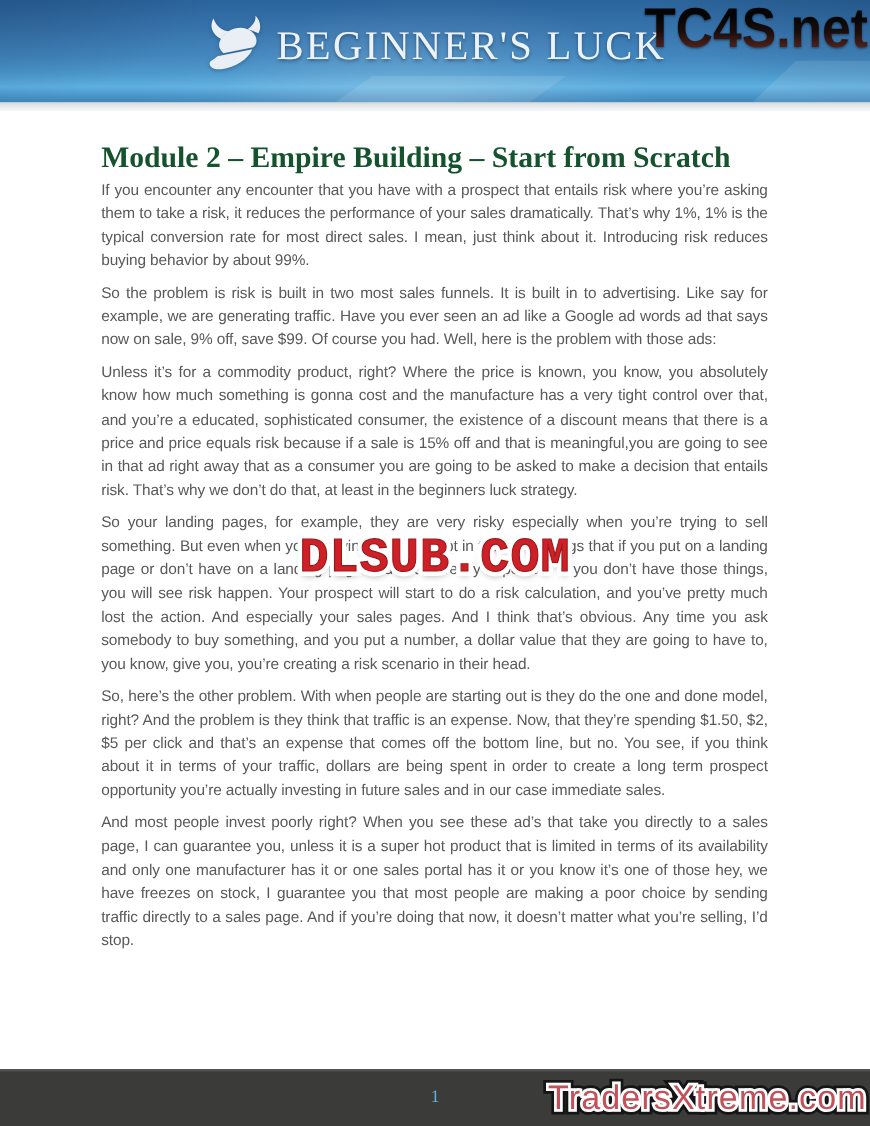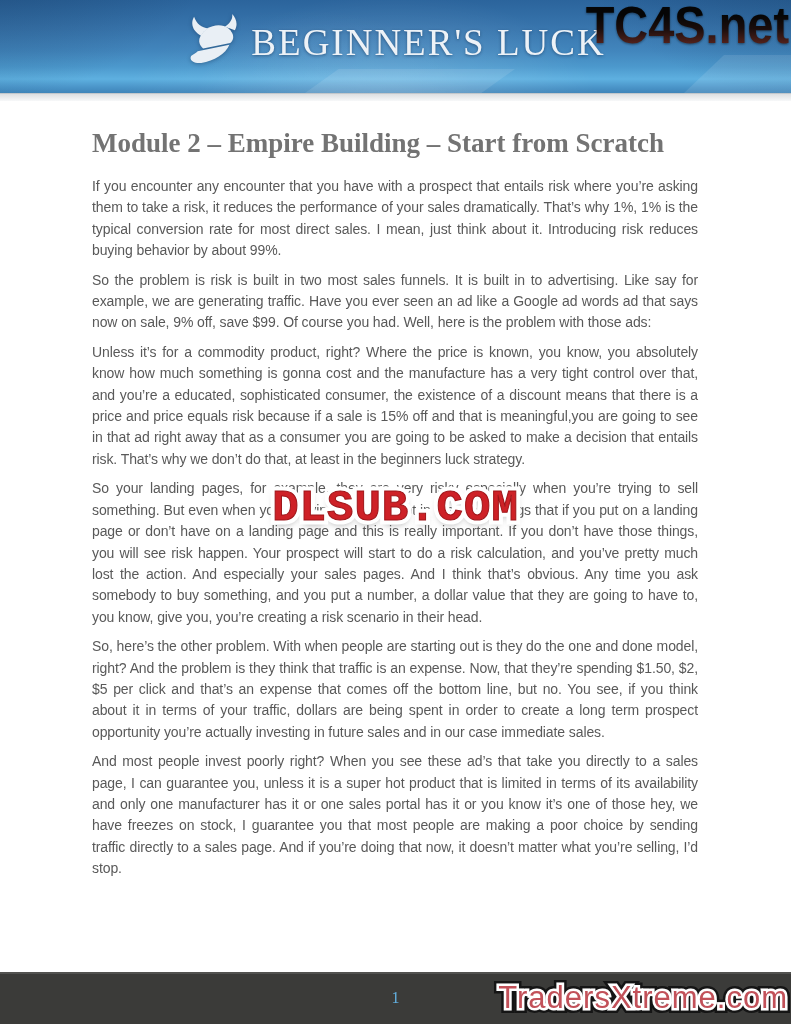--- a/index.html
+++ b/index.html
@@ -28,23 +28,23 @@
     transform:scaleX(.92);transform-origin:right top;white-space:nowrap;
     background:linear-gradient(180deg,#050505 30%,#1a0d0c 55%,#6e2d24 95%);
     -webkit-background-clip:text;background-clip:text;color:transparent;
     filter:drop-shadow(0 1px 1px rgba(0,0,0,.45));}
 
   .header-strip{position:absolute;top:93px;left:0;width:791px;height:8px;border-top:1px solid #c2c7cb;
     background:linear-gradient(180deg,#dcdfe1,#f7f8f9)}
 
   
   .content{position:absolute;top:101px;left:0;width:791px;padding:26px 93px 0 92px}
-  h1{font-family:"Liberation Serif",serif;font-size:27px;font-weight:bold;color:#737373;line-height:32px}
+  h1{font-family:"Liberation Serif",serif;font-size:27px;font-weight:bold;color:#14532d;line-height:32px}
   h2{font-family:"Liberation Serif",serif;font-size:19px;font-weight:normal;color:#64829f;margin-top:3px;line-height:22px}
-  .body-text{margin-top:17px}
+  .body-text{margin-top:3px}
   .body-text p{font-size:14px;letter-spacing:-0.1px;line-height:21.4px;color:#595959;text-align:justify;margin-bottom:8px}
 
   
   .stack{position:relative;display:inline-block}
   .stack span{white-space:nowrap}
   .stack .under{position:relative;display:inline-block}
   .stack .over{position:absolute;left:0;top:0}
 
   
   .dlsub{position:absolute;top:483px;left:50%;transform:translateX(-50%);

